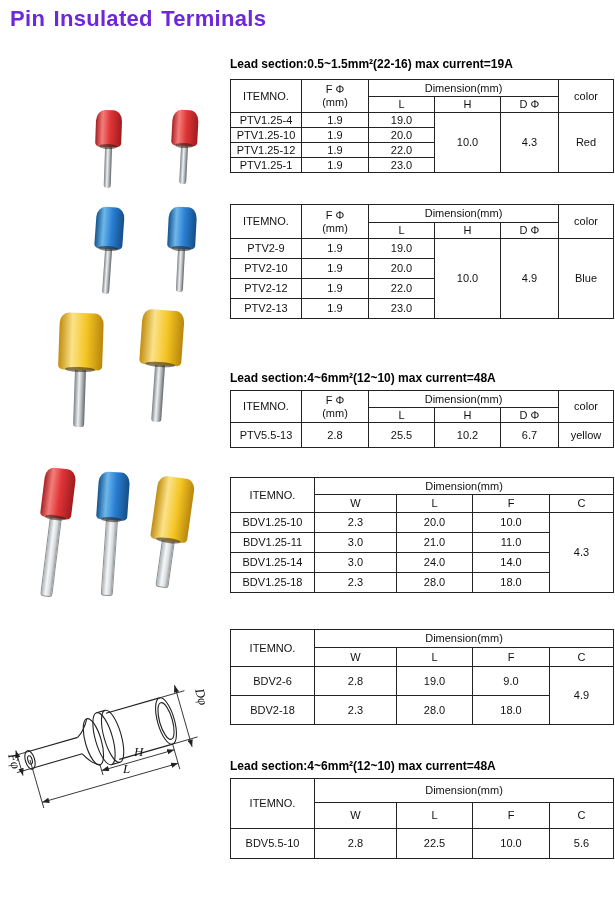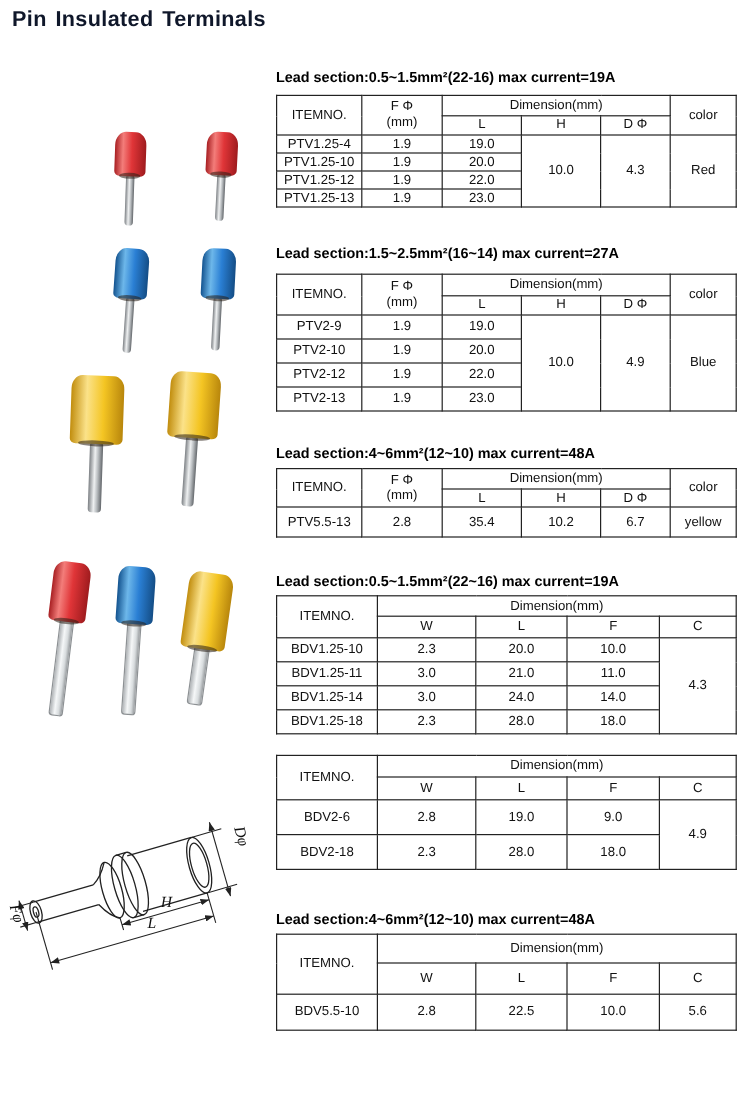--- a/index.html
+++ b/index.html
@@ -1,19 +1,19 @@
 <!DOCTYPE html>
 <html><head>
 <meta charset="utf-8">
 <style>
   html,body{margin:0;padding:0;background:#fff;}
   body{width:615px;height:924px;position:relative;overflow:hidden;
        font-family:"Liberation Sans",sans-serif;color:#111;}
-  .page-title{position:absolute;left:10px;top:6px;font-size:18px;font-weight:bold;
-       letter-spacing:.3px;word-spacing:2px;color:#0f172a;}
+  .page-title{position:absolute;left:10px;top:6px;font-size:22px;font-weight:bold;
+       letter-spacing:.3px;word-spacing:2px;color:#6d28d9;}
   
   .section{position:absolute;left:230px;width:323px;}
   .sec-heading{font-size:12px;font-weight:bold;color:#000;white-space:nowrap;line-height:14px;}
   table{border-collapse:collapse;table-layout:fixed;width:383px;}
   td{border:1px solid #222;font-size:11px;text-align:center;vertical-align:middle;
      padding:0;line-height:1.15;color:#111;overflow:hidden;}
   .blk{display:block;}
   .t0 tr.h1{height:17px}.t0 tr.h2{height:16px}.t0 tr.d{height:15px}
   .t1 tr.h1{height:18px}.t1 tr.h2{height:16px}.t1 tr.d{height:20px}
   .t2 tr.h1{height:17px}.t2 tr.h2{height:15px}.t2 tr.d{height:25px}
@@ -172,30 +172,29 @@
       <td>PTV1.25-10</td>
       <td>1.9</td>
       <td>20.0</td>
     </tr>
     <tr class="d">
       <td>PTV1.25-12</td>
       <td>1.9</td>
       <td>22.0</td>
     </tr>
     <tr class="d">
-      <td>PTV1.25-13</td>
+      <td>PTV1.25-1</td>
       <td>1.9</td>
       <td>23.0</td>
     </tr>
   </tbody>
     </table>
 </div>
 
 <div class="section" style="top:204px">
-  <div class="sec-heading mb10">Lead section:1.5~2.5mm²(16~14) max current=27A</div>
   <table class="t1">
     <colgroup>
         <col style="width:71px">
         <col style="width:67px">
         <col style="width:66px">
         <col style="width:66px">
         <col style="width:58px">
         <col style="width:55px">
       </colgroup>
     <tbody>
@@ -262,31 +261,30 @@
       <td rowspan="2">color</td>
     </tr>
     <tr class="h2">
       <td>L</td>
       <td>H</td>
       <td>D Φ</td>
     </tr>
     <tr class="d">
       <td>PTV5.5-13</td>
       <td>2.8</td>
-      <td>35.4</td>
+      <td>25.5</td>
       <td>10.2</td>
       <td>6.7</td>
       <td>yellow</td>
     </tr>
   </tbody>
     </table>
 </div>
 
 <div class="section" style="top:477px">
-  <div class="sec-heading mb5">Lead section:0.5~1.5mm²(22~16) max current=19A</div>
   <table class="t3">
     <colgroup>
         <col style="width:84px">
         <col style="width:82px">
         <col style="width:76px">
         <col style="width:77px">
         <col style="width:64px">
       </colgroup>
     <tbody>
         <tr class="h1">

